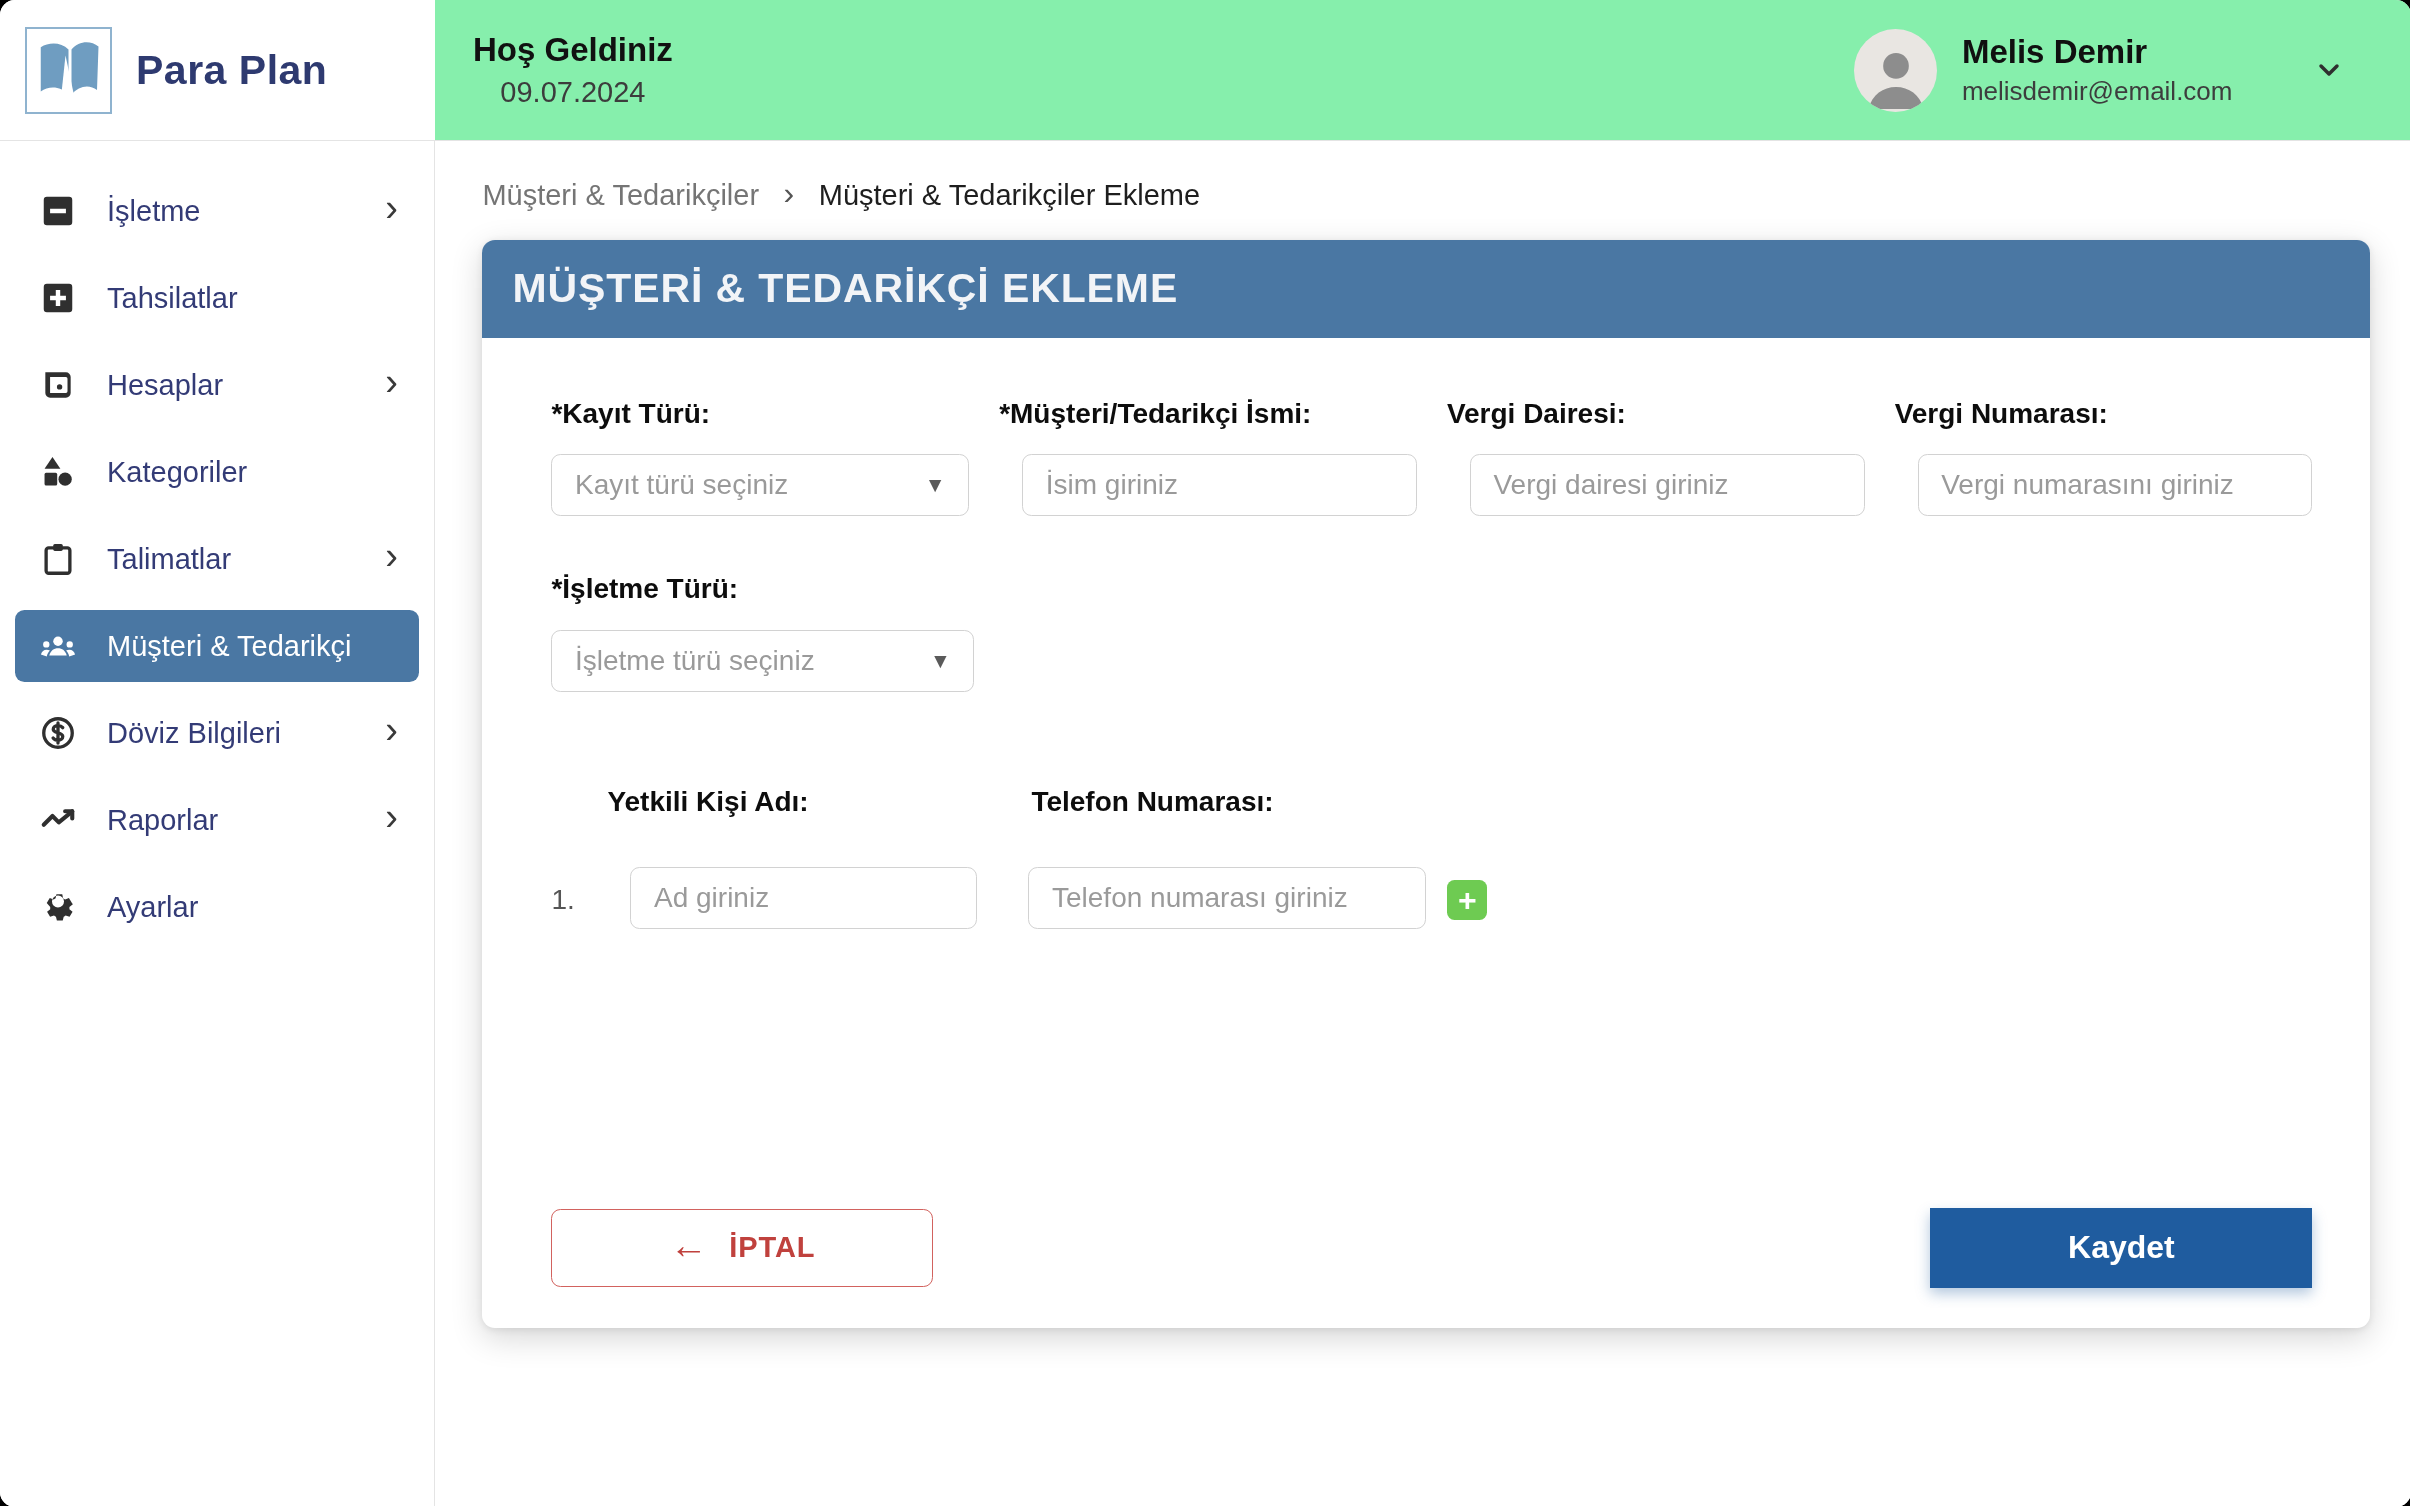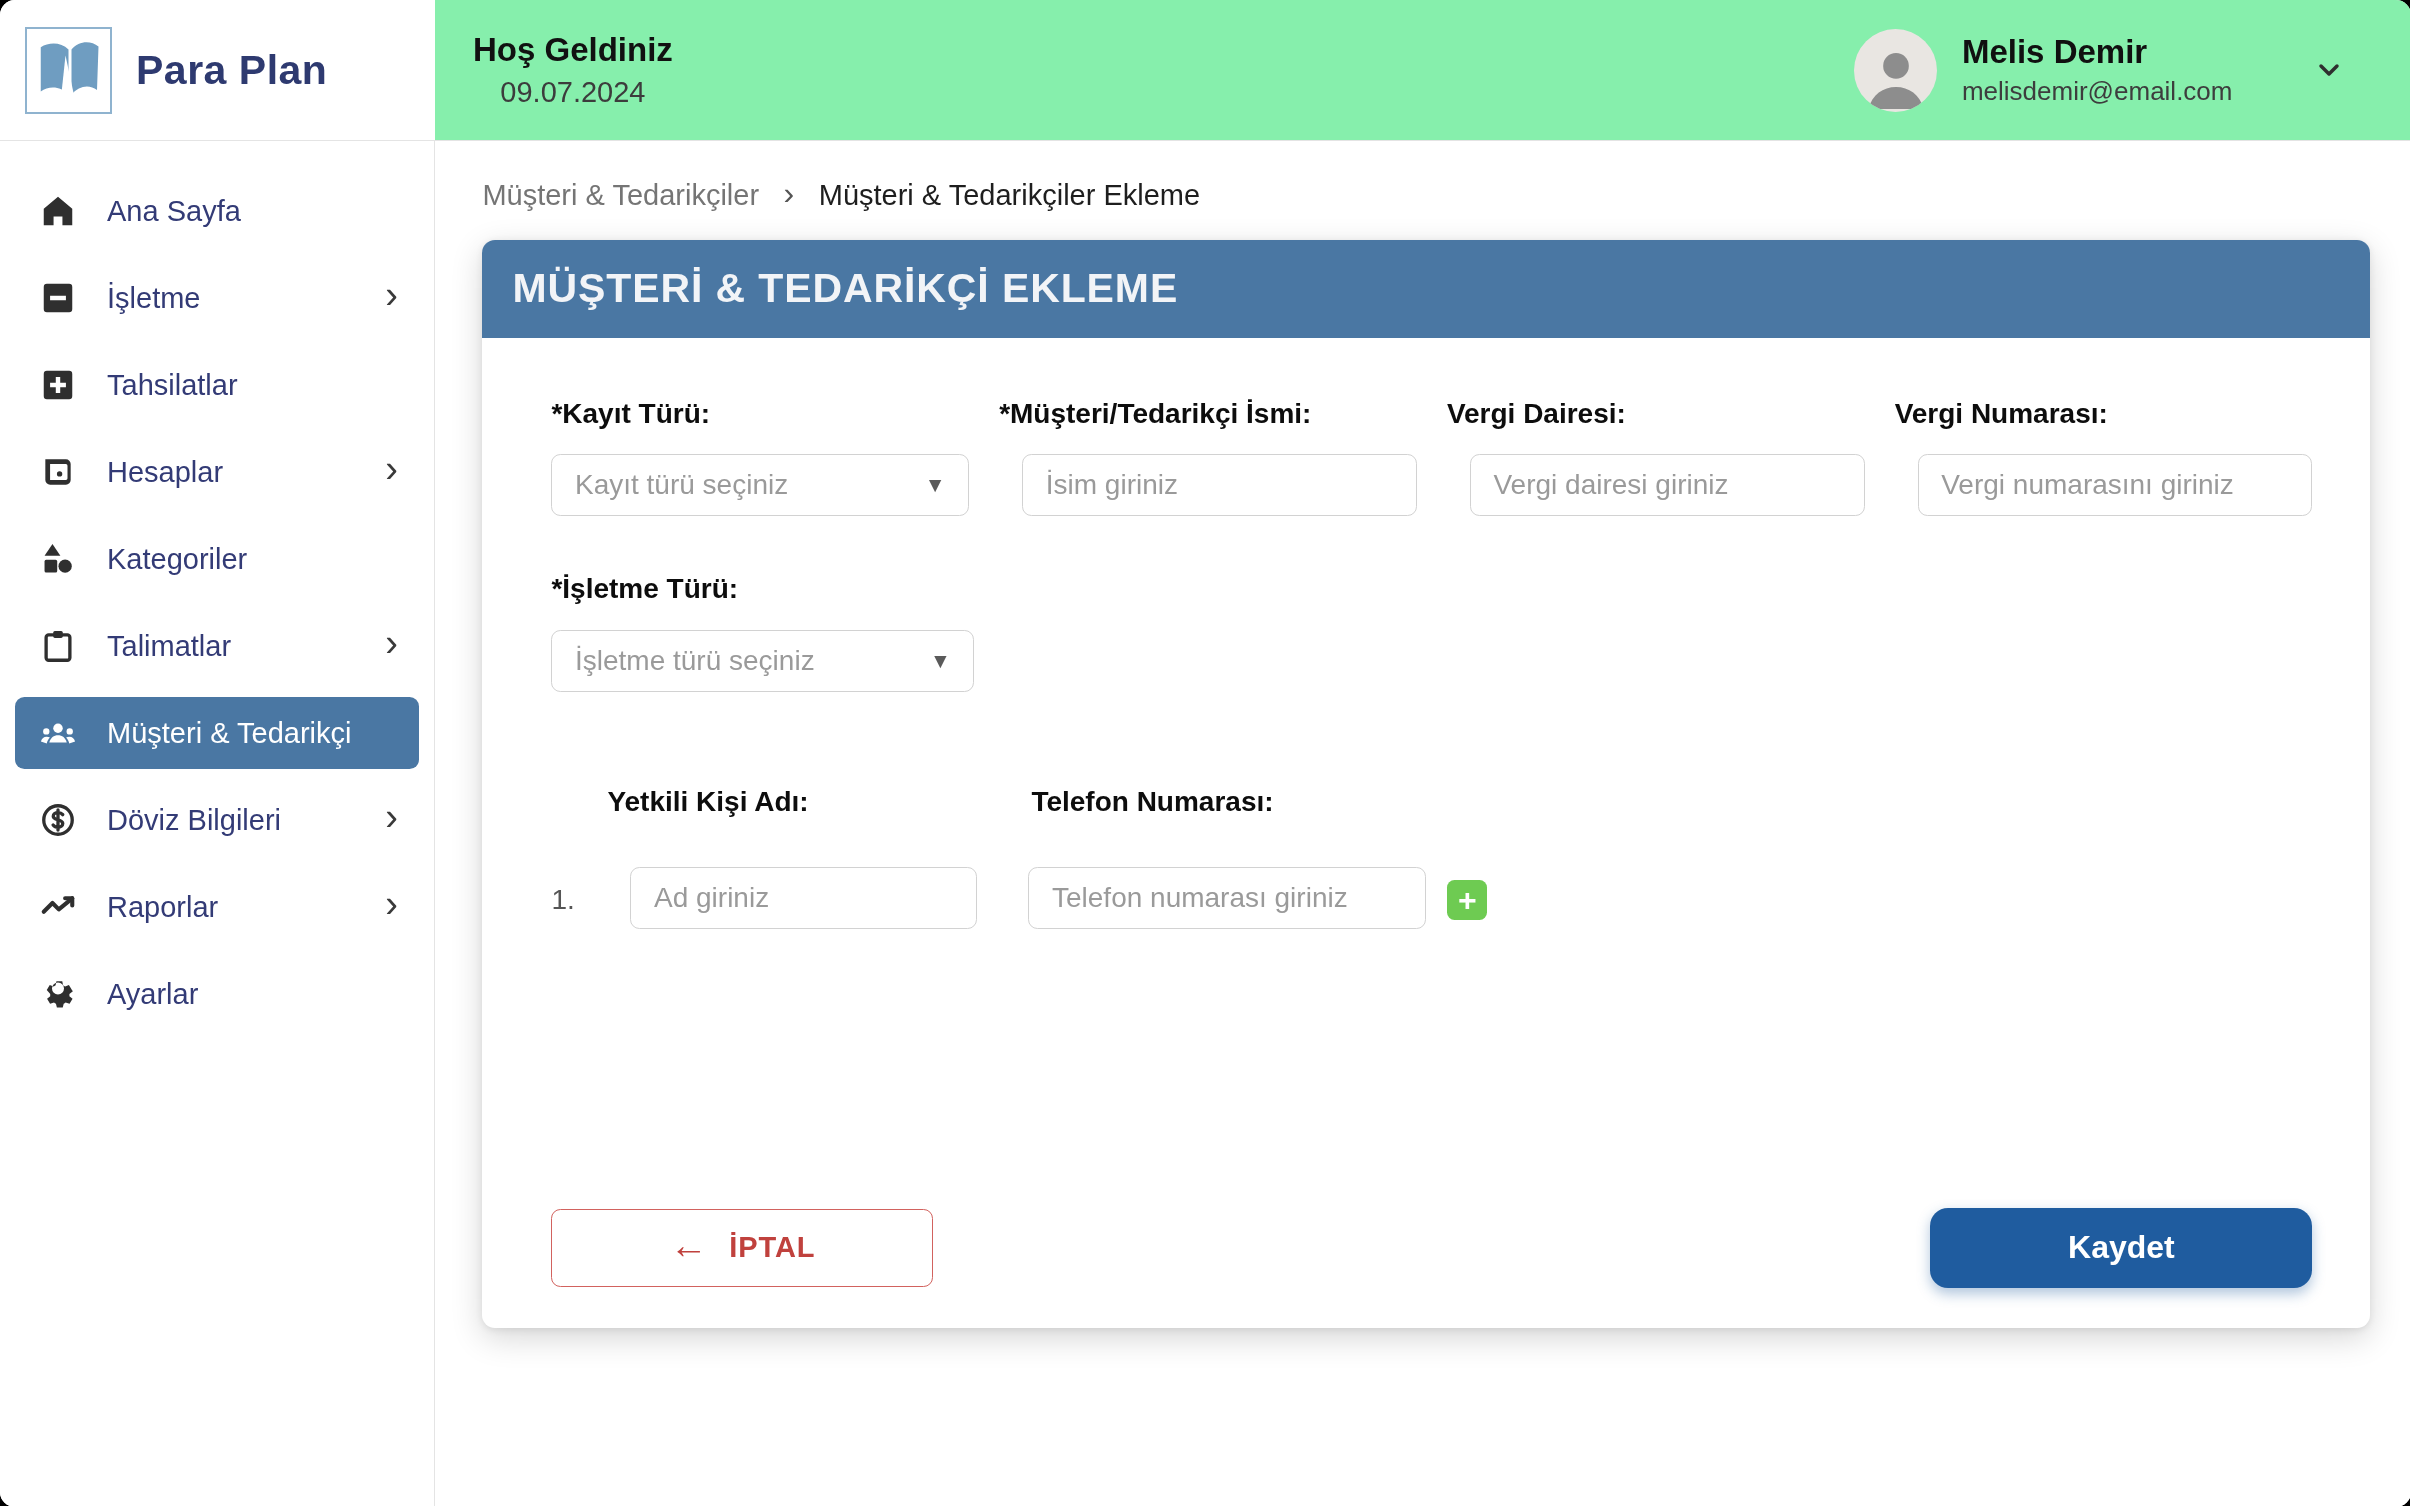--- a/index.html
+++ b/index.html
@@ -78,21 +78,21 @@
   .add-contact-btn { width:40px; height:40px; margin-left:21px; border:none; border-radius:7.5px;
                      background:#6ecb52; color:#fff; font-size:32px; font-weight:bold; line-height:1;
                      display:flex; align-items:center; justify-content:center; cursor:pointer; }
 
   .footer-row { margin-top:275px; display:flex; justify-content:space-between; align-items:center; }
   .cancel-btn { width:382px; height:78px; background:#fff; border:1.9px solid #d2625e; border-radius:9.4px;
                 color:#c0413d; font-size:29px; font-weight:bold; letter-spacing:0.9px;
                 display:flex; align-items:center; justify-content:center; gap:21px; cursor:pointer;
                 font-family:"Liberation Sans", sans-serif; }
   .cancel-arrow { font-size:38px; font-weight:normal; padding-bottom:5.6px; }
-  .save-btn { width:382px; height:80px; background:#1f5c9f; border:none; border-radius:18px;
+  .save-btn { width:382px; height:80px; background:#1f5c9f; border:none; border-radius:0;
               color:#fff; font-size:32px; font-weight:bold; cursor:pointer;
               box-shadow:0 5.6px 13px rgba(31,92,159,0.35); font-family:"Liberation Sans", sans-serif; }
 </style>
 </head>
 <body>
 
 <div class="app">
 
   <div class="logo-area">
     <div class="logo-box">
@@ -124,28 +124,20 @@
       <div class="header-caret">
         <svg width="32" height="32" viewBox="0 0 24 24" fill="none" stroke="#2f2f2f" stroke-width="2.6" stroke-linecap="round" stroke-linejoin="round">
           <polyline points="6 9 12 15 18 9"></polyline>
         </svg>
       </div>
     </div>
   </div>
 
   <div class="sidebar">
 
-    <div class="nav-item">
-      <span class="nav-icon">
-        <svg viewBox="0 0 24 24" fill="currentColor">
-            <path d="M12 3 3 10.5V21h6.2v-5.6h5.6V21H21V10.5Z"></path>
-          </svg>
-      </span>
-      <span class="nav-label">Ana Sayfa</span>
-    </div>
 
     <div class="nav-item">
       <span class="nav-icon">
         <svg viewBox="0 0 24 24" fill="currentColor">
             <path d="M5 3h14a2 2 0 0 1 2 2v14a2 2 0 0 1-2 2H5a2 2 0 0 1-2-2V5a2 2 0 0 1 2-2Zm2 7.6h10v2.8H7Z" fill-rule="evenodd"></path>
           </svg>
       </span>
       <span class="nav-label">İşletme</span>
       <span class="nav-chevron">›</span>
     </div>

